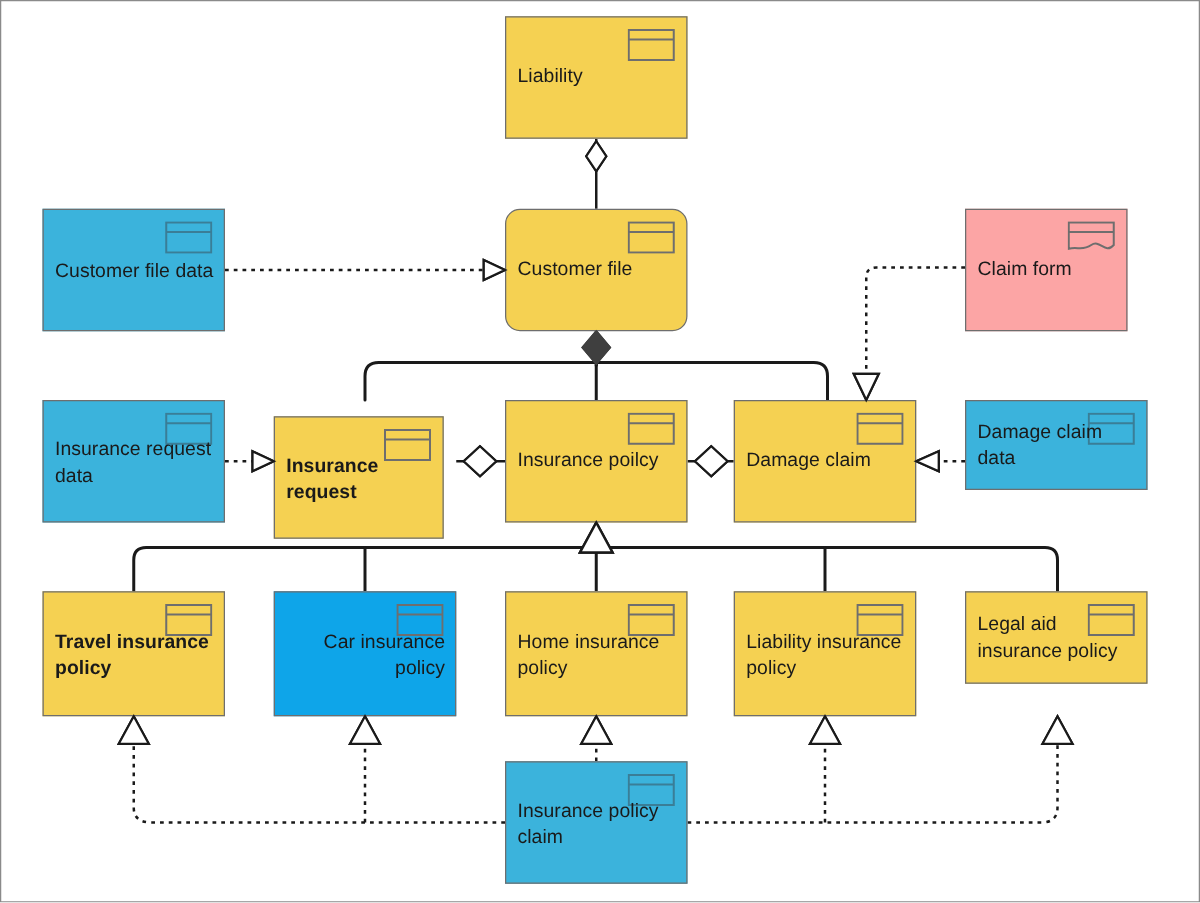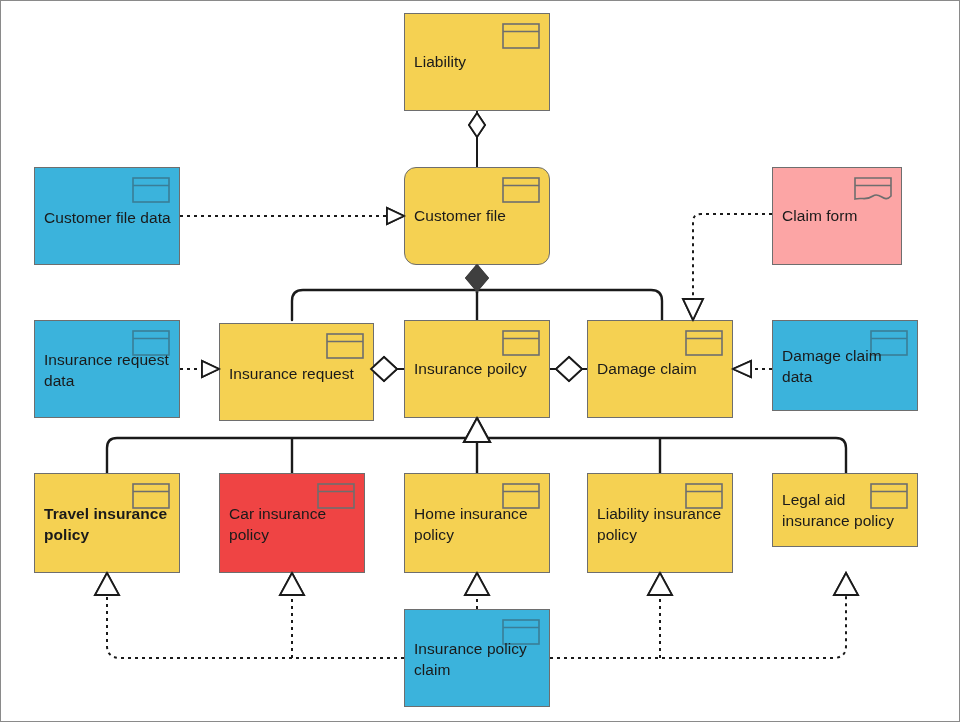--- a/index.html
+++ b/index.html
@@ -178,21 +178,21 @@
   <div class="node two-line" style="left:33px; top:319px; width:146px; height:98px; background:#3BB3DC;">
     <span class="icon">
       <svg viewBox="0 0 38 26">
           <rect x="1" y="1" width="36" height="24" fill="none" stroke="#3a7e97" stroke-width="1.6"></rect>
           <line x1="1" y1="8.5" x2="37" y2="8.5" stroke="#3a7e97" stroke-width="1.6"></line>
         </svg>
     </span>
     <span class="label">Insurance request data</span>
   </div>
 
-  <div class="node two-line" style="left:218px; top:322px; width:155px; height:98px; background:#F5D152;">
+  <div class="node two-line" style="left:218px; top:332px; width:136px; height:98px; background:#F5D152;font-weight:bold;">
     <span class="icon">
       <svg viewBox="0 0 38 26">
           <rect x="1" y="1" width="36" height="24" fill="none" stroke="#6e6e6e" stroke-width="1.6"></rect>
           <line x1="1" y1="8.5" x2="37" y2="8.5" stroke="#6e6e6e" stroke-width="1.6"></line>
         </svg>
     </span>
     <span class="label">Insurance request</span>
   </div>
 
   <div class="node" style="left:403px; top:319px; width:146px; height:98px; background:#F5D152;">
@@ -208,41 +208,41 @@
   <div class="node" style="left:586px; top:319px; width:146px; height:98px; background:#F5D152;">
     <span class="icon">
       <svg viewBox="0 0 38 26">
           <rect x="1" y="1" width="36" height="24" fill="none" stroke="#6e6e6e" stroke-width="1.6"></rect>
           <line x1="1" y1="8.5" x2="37" y2="8.5" stroke="#6e6e6e" stroke-width="1.6"></line>
         </svg>
     </span>
     <span class="label">Damage claim</span>
   </div>
 
-  <div class="node two-line" style="left:771px; top:319px; width:146px; height:91px; background:#3BB3DC;">
+  <div class="node two-line" style="left:771px; top:319px; width:146px; height:72px; background:#3BB3DC;">
     <span class="icon">
       <svg viewBox="0 0 38 26">
           <rect x="1" y="1" width="36" height="24" fill="none" stroke="#3a7e97" stroke-width="1.6"></rect>
           <line x1="1" y1="8.5" x2="37" y2="8.5" stroke="#3a7e97" stroke-width="1.6"></line>
         </svg>
     </span>
     <span class="label">Damage claim data</span>
   </div>
 
   <div class="node two-line" style="left:33px; top:472px; width:146px; height:100px; background:#F5D152;font-weight:bold;">
     <span class="icon">
       <svg viewBox="0 0 38 26">
           <rect x="1" y="1" width="36" height="24" fill="none" stroke="#6e6e6e" stroke-width="1.6"></rect>
           <line x1="1" y1="8.5" x2="37" y2="8.5" stroke="#6e6e6e" stroke-width="1.6"></line>
         </svg>
     </span>
     <span class="label">Travel insurance policy</span>
   </div>
 
-  <div class="node two-line" style="left:218px; top:472px; width:146px; height:100px; background:#ef4444;">
+  <div class="node two-line" style="left:218px; top:472px; width:146px; height:100px; background:#0ea5e9;text-align:right;">
     <span class="icon">
       <svg viewBox="0 0 38 26">
           <rect x="1" y="1" width="36" height="24" fill="none" stroke="#6e6e6e" stroke-width="1.6"></rect>
           <line x1="1" y1="8.5" x2="37" y2="8.5" stroke="#6e6e6e" stroke-width="1.6"></line>
         </svg>
     </span>
     <span class="label">Car insurance policy</span>
   </div>
 
   <div class="node two-line" style="left:403px; top:472px; width:146px; height:100px; background:#F5D152;">

